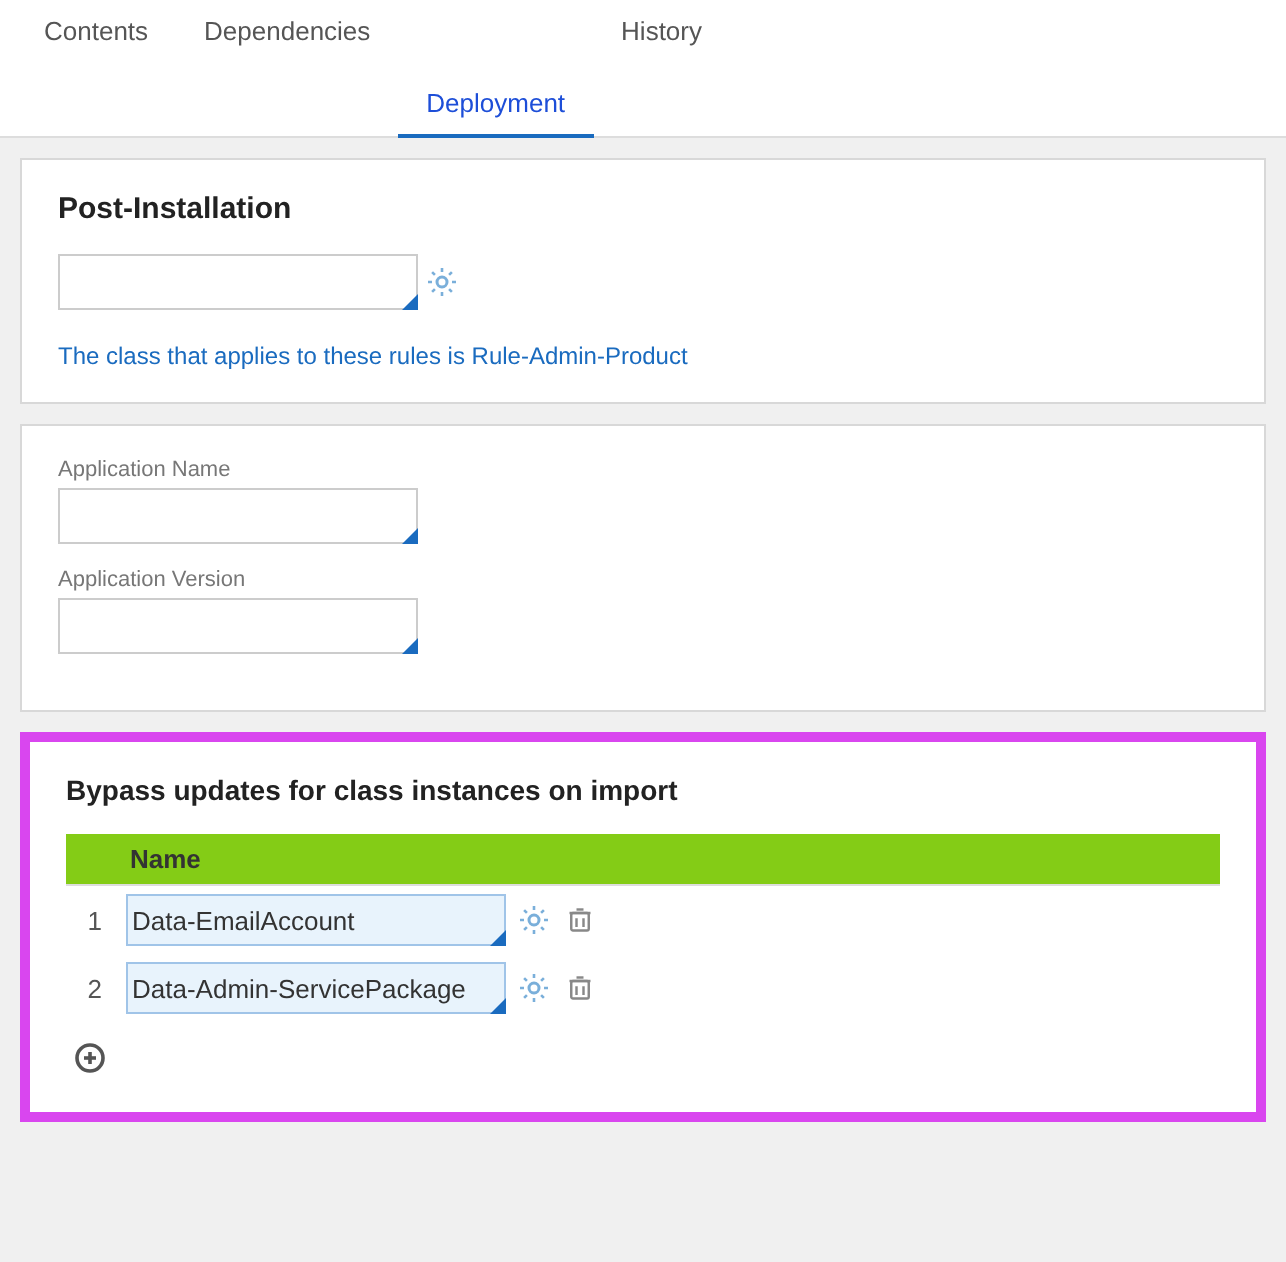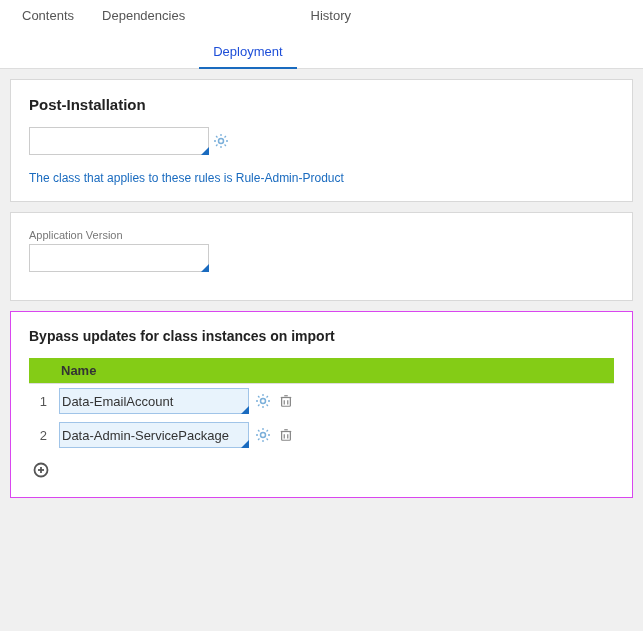--- a/index.html
+++ b/index.html
@@ -107,21 +107,21 @@
     }
 
     
     .form-group {
       margin-bottom: 12px;
     }
 
     
     .bypass-section {
       background: #fff;
-      border: 1px solid #d946ef;
+      border: 5px solid #d946ef;
       margin: 10px 10px;
       padding: 16px 18px;
     }
 
     .bypass-title {
       font-size: 14px;
       font-weight: 600;
       color: #222;
       margin-bottom: 14px;
     }
@@ -238,20 +238,27 @@
       <svg class="gear-svg" viewBox="0 0 16 16" fill="none" stroke="#7aafda" stroke-width="1.5">
         <circle cx="8" cy="8" r="2.5"></circle>
         <path d="M8 1v2M8 13v2M1 8h2M13 8h2M3.05 3.05l1.41 1.41M11.54 11.54l1.41 1.41M3.05 12.95l1.41-1.41M11.54 4.46l1.41-1.41" stroke="#7aafda" stroke-width="1.3"></path>
       </svg>
     </button>
   </div>
   <div class="info-text">The class that applies to these rules is Rule-Admin-Product</div>
 </div>
 
 <div class="section">
+  <div class="form-group">
+    <div class="field-label">Application Name</div>
+    <div class="field-input-wrap">
+      <input class="field-input" type="text" value="" style="">
+      <span class="corner-indicator"></span>
+    </div>
+  </div>
   <div class="form-group">
     <div class="field-label">Application Version</div>
     <div class="field-input-wrap">
       <input class="field-input" type="text" value="" style="">
       <span class="corner-indicator"></span>
     </div>
   </div>
 </div>
 
 <div class="bypass-section">

